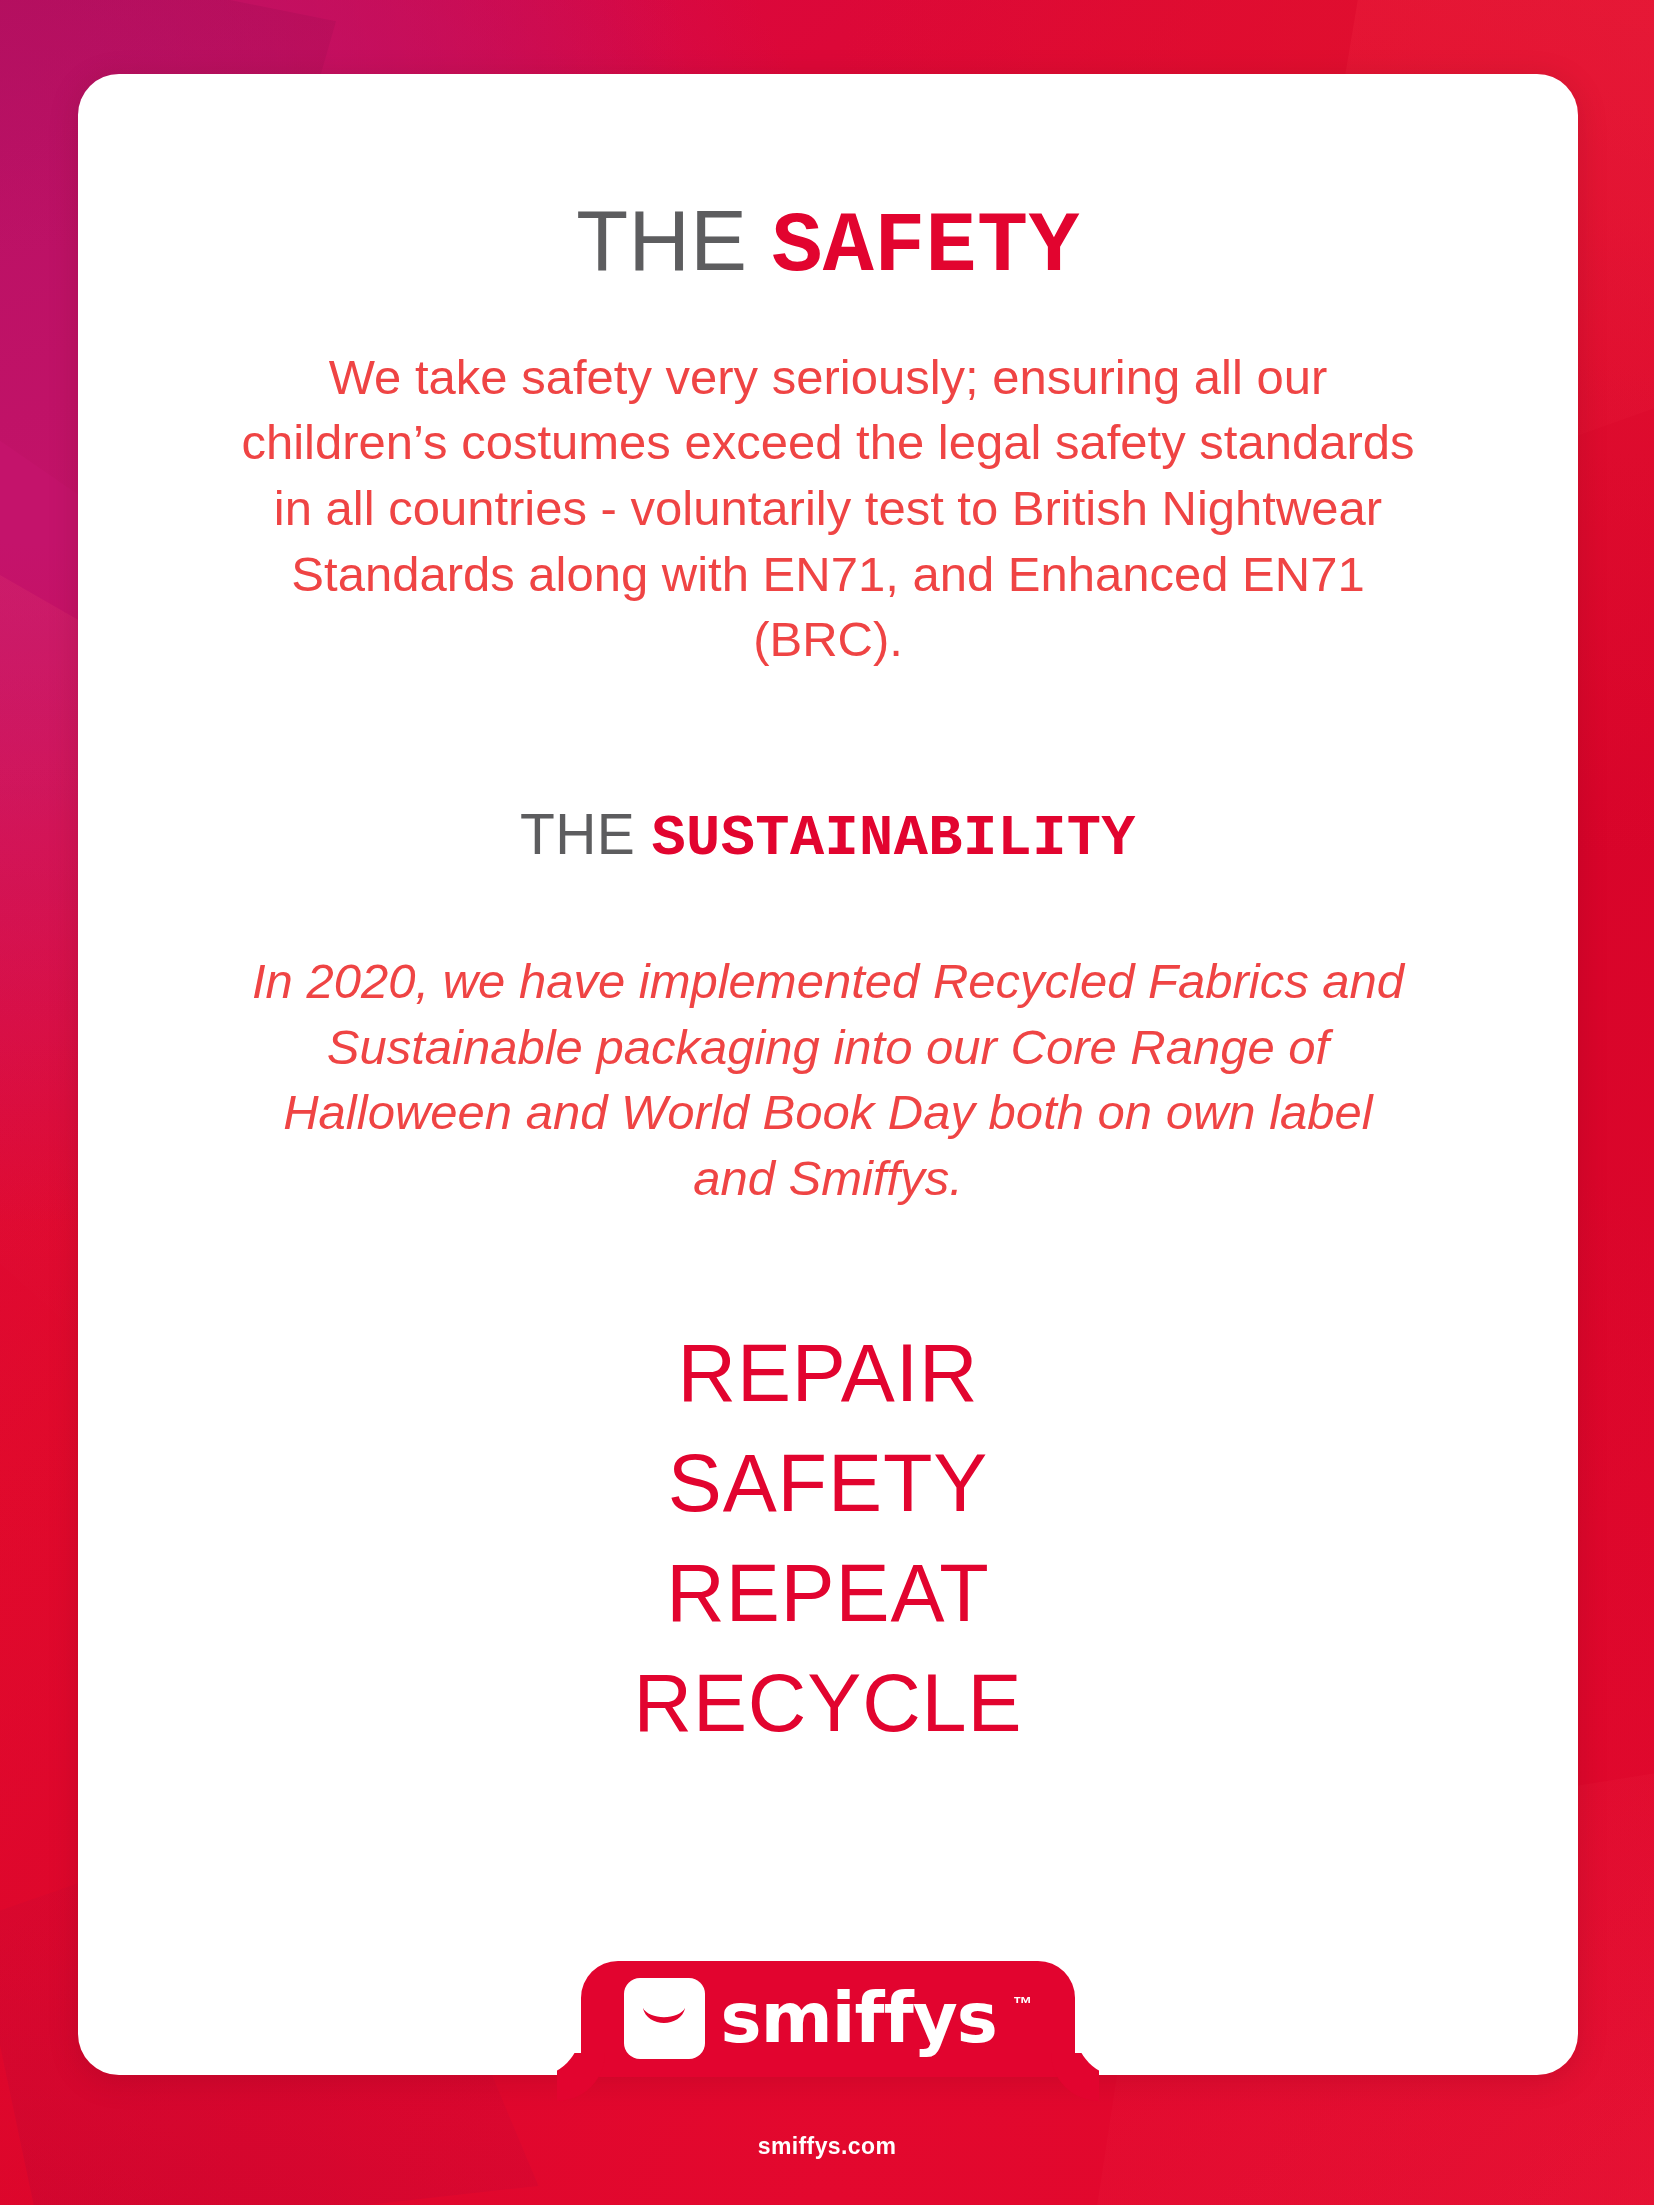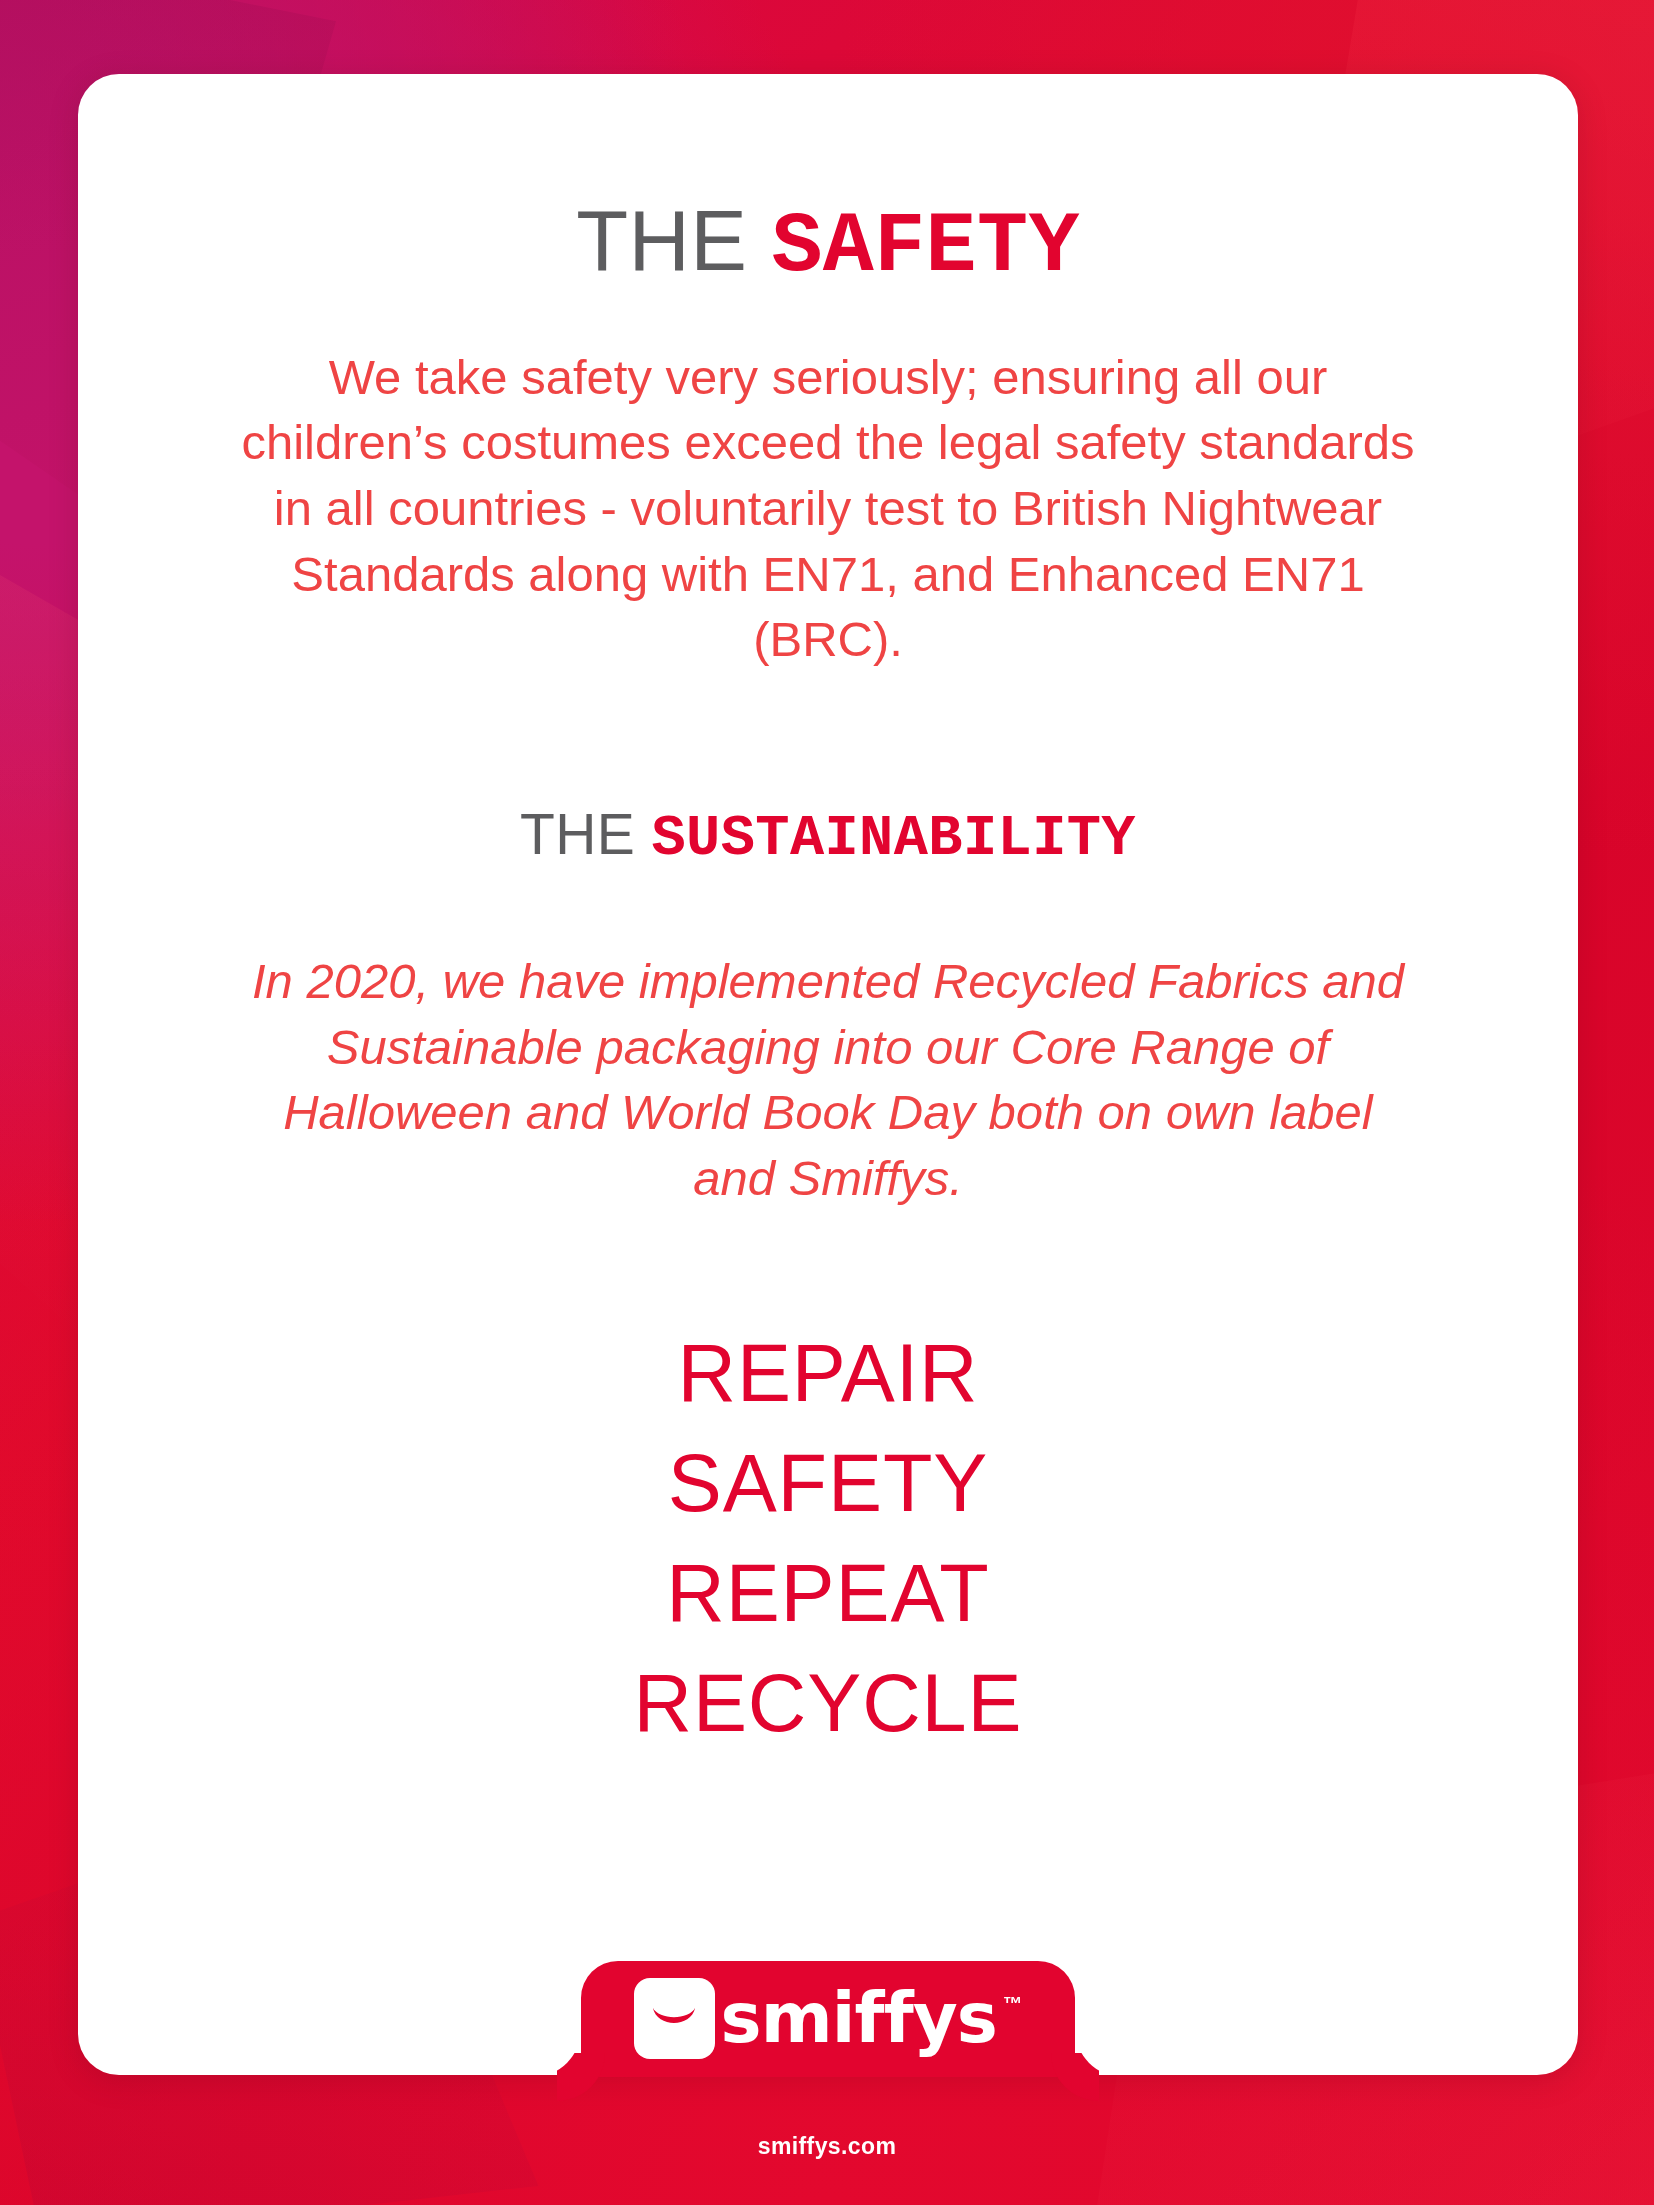--- a/index.html
+++ b/index.html
@@ -175,21 +175,21 @@
   }
   .logo-tab::after {
     right: -48px;
     border-bottom-left-radius: 48px;
     box-shadow: -24px 24px 0 0 #e2042f;
   }
 
   .logo-row {
     display: flex;
     align-items: center;
-    gap: 6px;
+    gap: 16px;
     position: relative;
     z-index: 3;
   }
   .logo-mark {
     width: 81px;
     height: 81px;
     background: #ffffff;
     border-radius: 16px;
     position: relative;
   }

